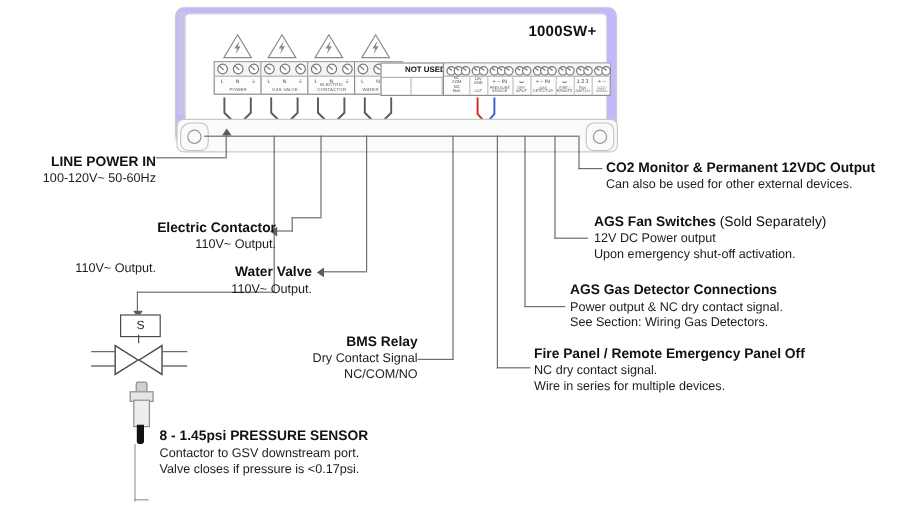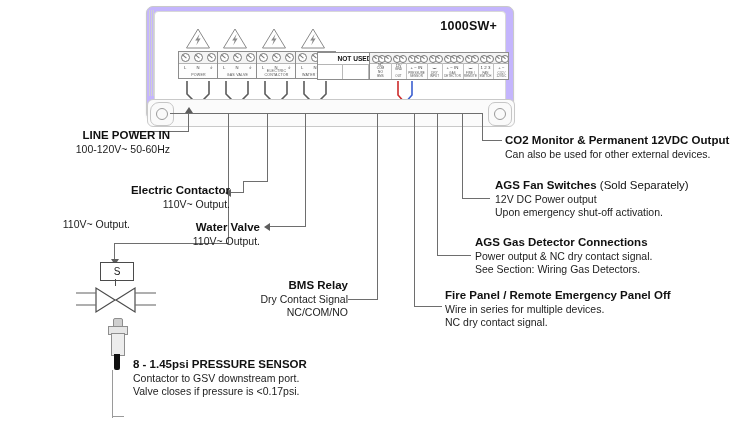--- a/index.html
+++ b/index.html
@@ -378,21 +378,21 @@
 
   <div class="wire v" style="left:462px;top:113px;height:86px;"></div>
   <div class="wire h" style="left:462px;top:198px;width:28px;"></div>
 
   <div class="wire v" style="left:437px;top:113px;height:143px;"></div>
   <div class="wire h" style="left:437px;top:255px;width:34px;"></div>
 
   <div class="wire v" style="left:414px;top:113px;height:194px;"></div>
   <div class="wire h" style="left:414px;top:306px;width:28px;"></div>
 
-  <div class="callout ar" style="left:0px;top:128px;width:130px;margin-left:40px;">
+  <div class="callout ar" style="left:0px;top:128px;width:130px;">
     <div class="t1">LINE POWER IN</div>
     <div class="t2">100-120V~  50-60Hz</div>
   </div>
 
   <div class="callout ar" style="left:110px;top:183px;width:120px;">
     <div class="t1">Electric Contactor</div>
     <div class="t2">110V~ Output.</div>
   </div>
 
   <div class="callout ar" style="left:150px;top:220px;width:110px;">
@@ -450,17 +450,17 @@
   </div>
 
   <div class="callout al" style="left:475px;top:235px;width:260px;">
     <div class="t1">AGS Gas Detector Connections</div>
     <div class="t2">Power output &amp; NC dry contact signal.</div>
     <div class="t2">See Section: Wiring Gas Detectors.</div>
   </div>
 
   <div class="callout al" style="left:445px;top:288px;width:290px;">
     <div class="t1">Fire Panel / Remote Emergency Panel Off</div>
+    <div class="t2">NC dry contact signal.</div>
     <div class="t2">Wire in series for multiple devices.</div>
-    <div class="t2">NC dry contact signal.</div>
   </div>
 
 </div>
 
 </body></html>

